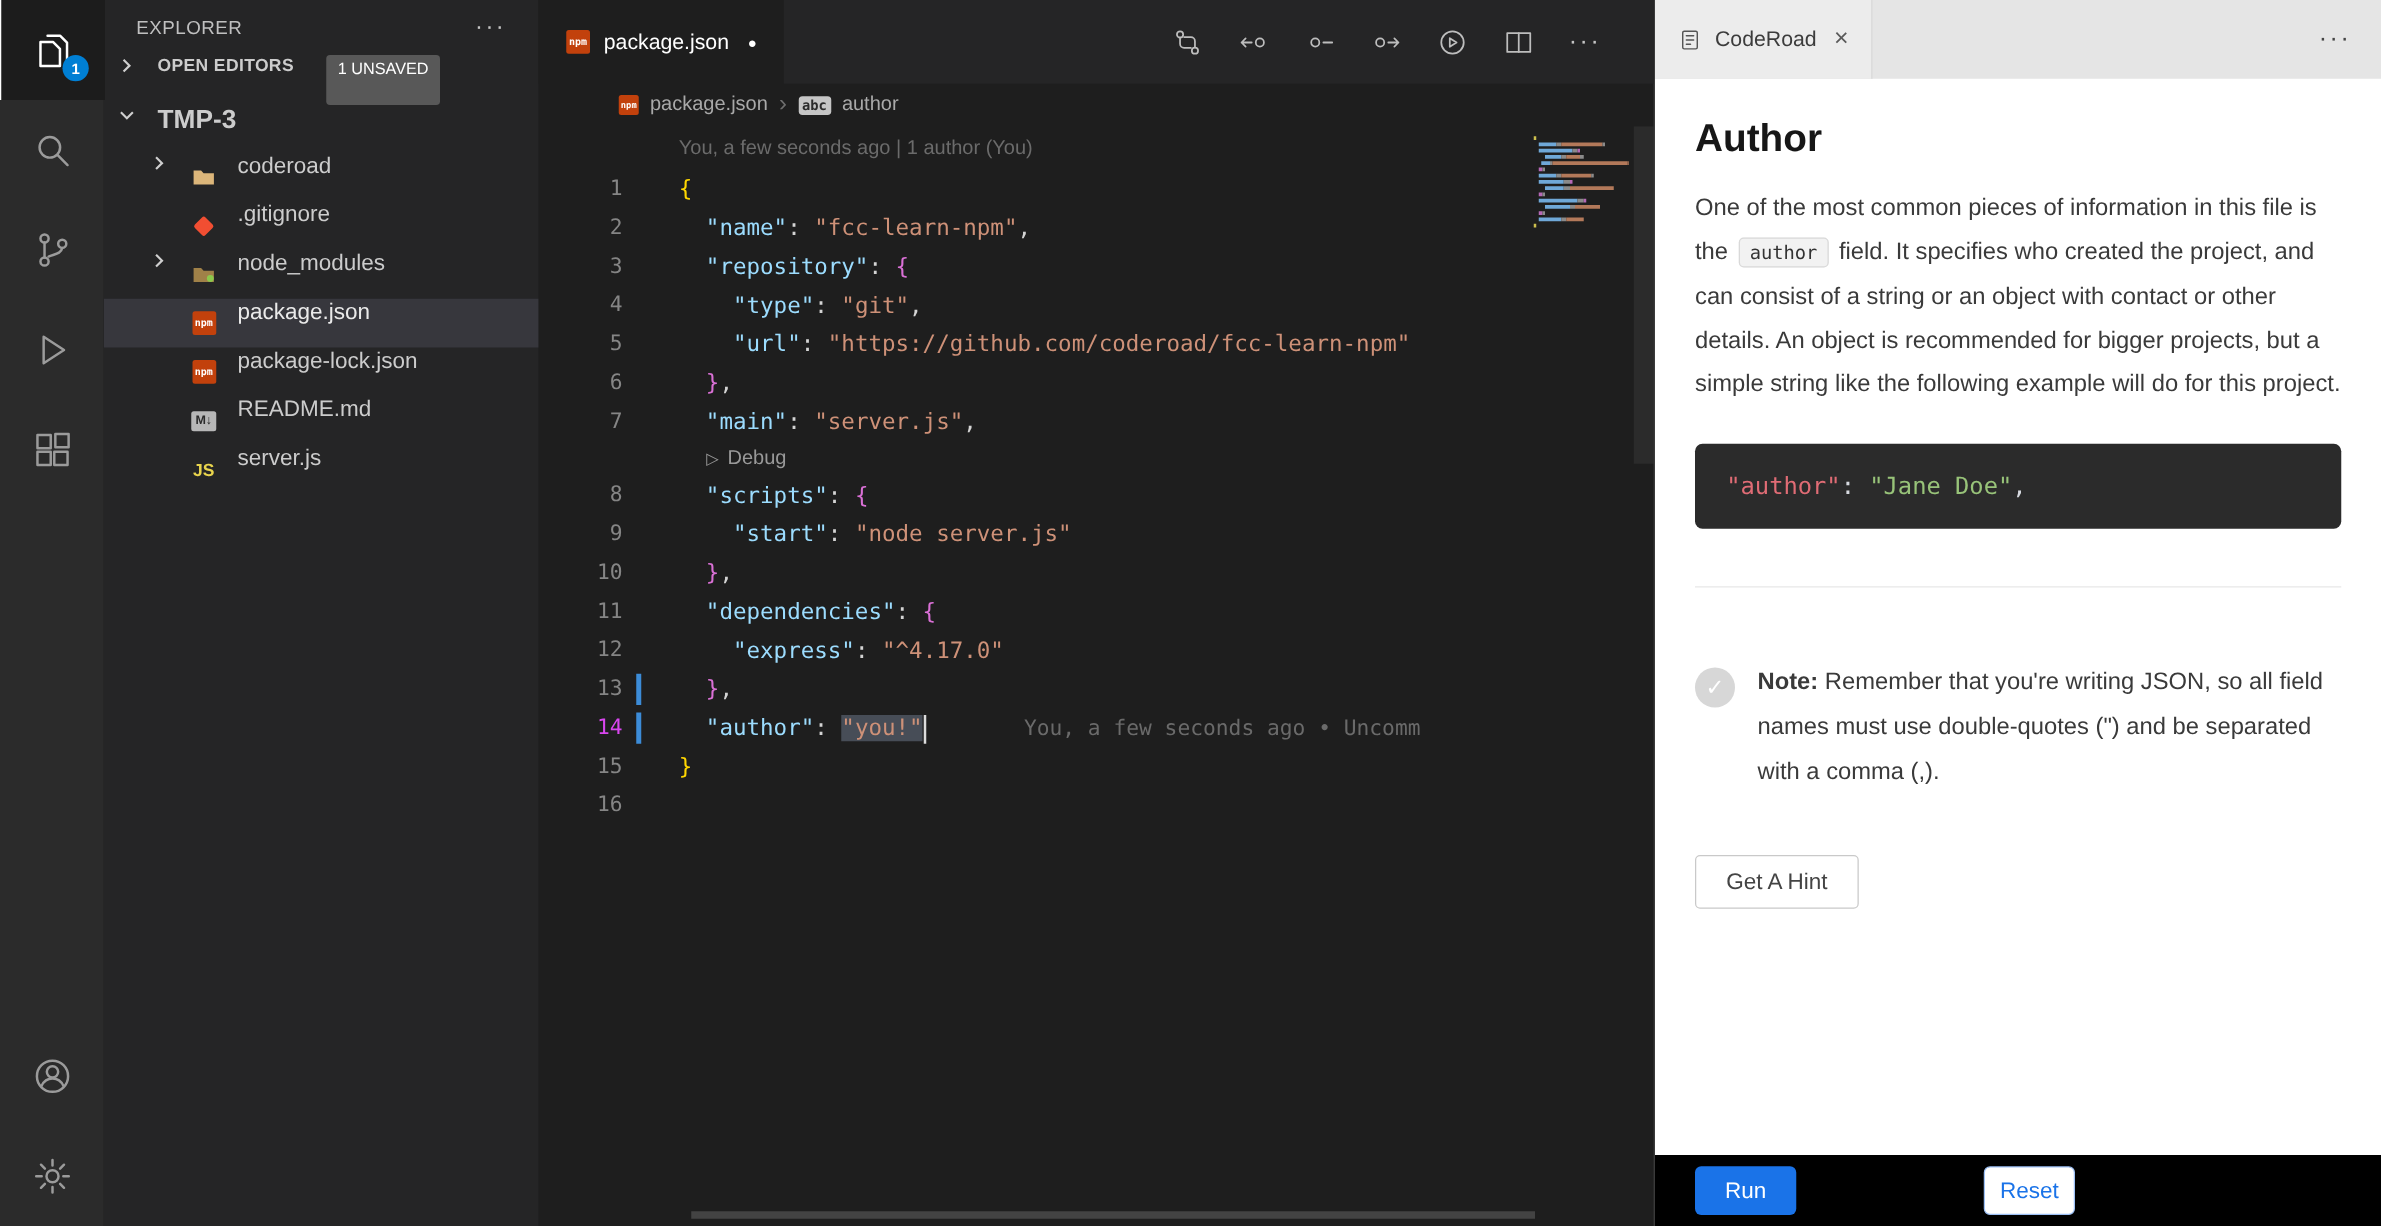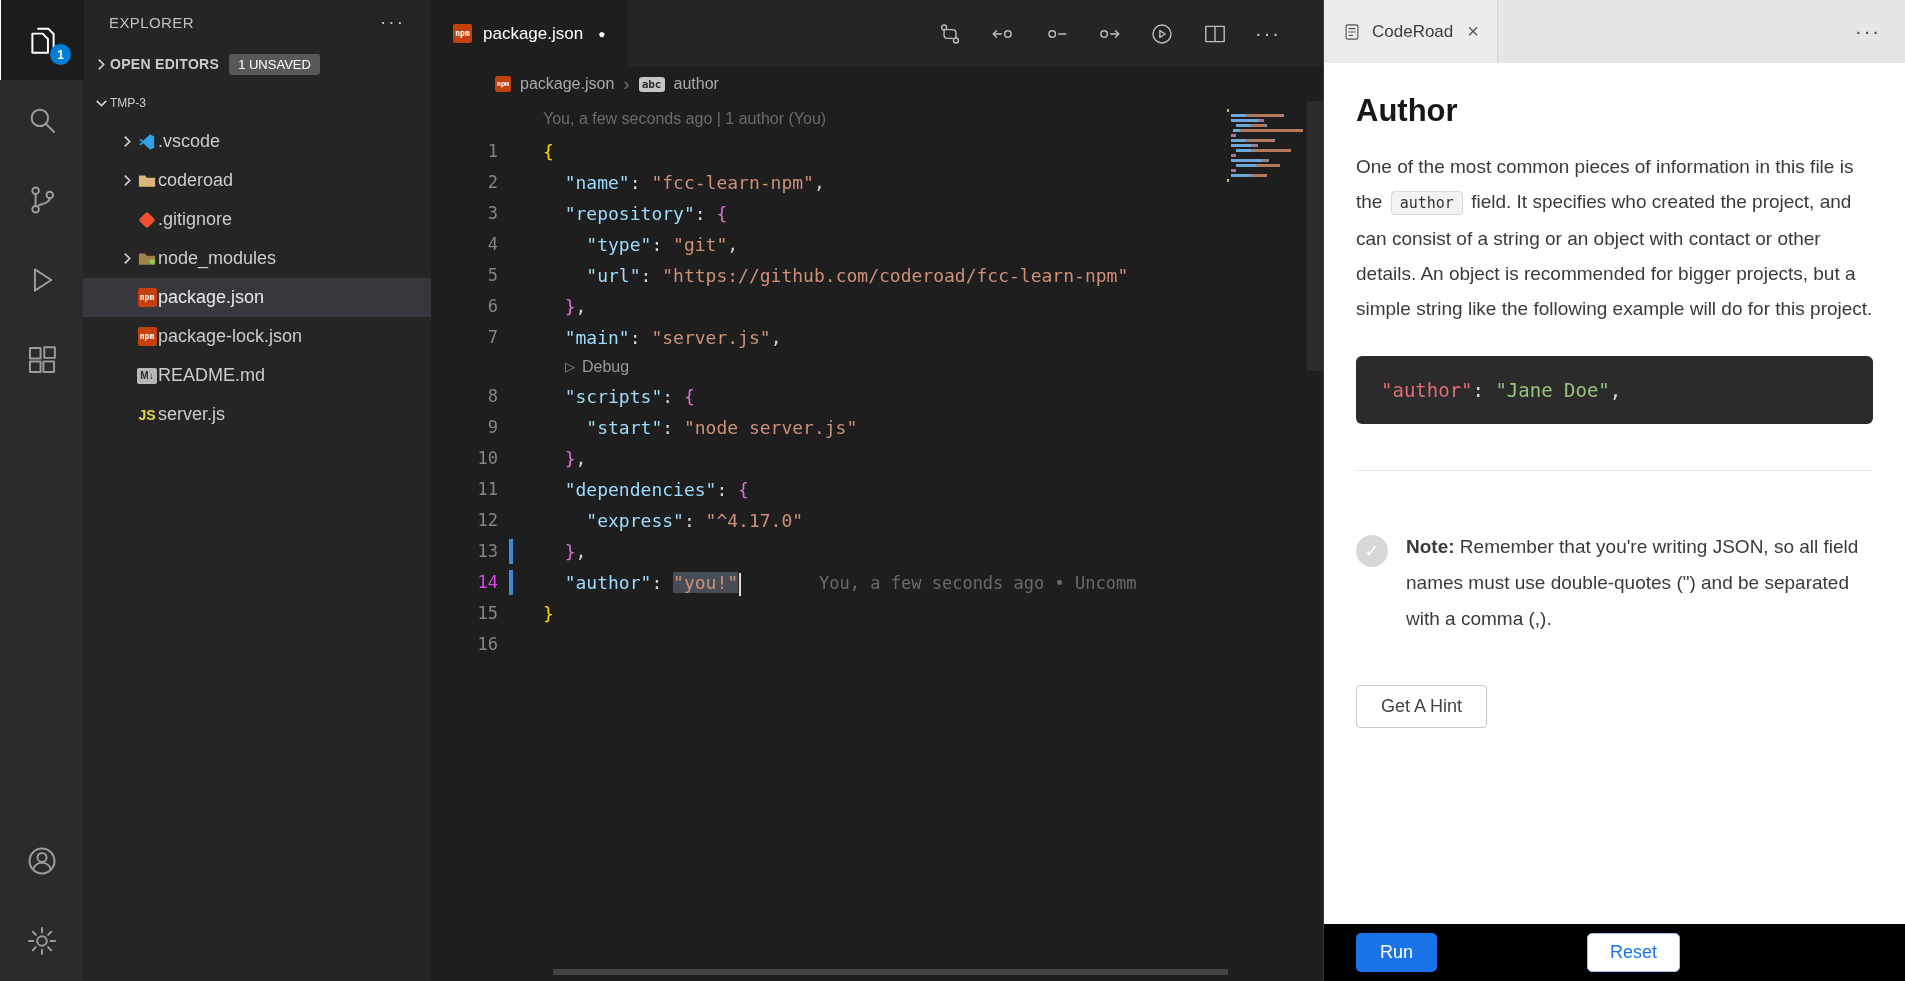--- a/index.html
+++ b/index.html
@@ -11,27 +11,27 @@
   .ab-item{width:100%;height:80px;display:flex;align-items:center;justify-content:center;position:relative;cursor:pointer}
   .ab-item svg{width:34px;height:34px;stroke:currentColor;fill:none;stroke-width:1.4;stroke-linecap:round;stroke-linejoin:round}
   .ab-item.active{color:#ffffff;background:#1c1c1c;border-left:2px solid #fff}
   .ab-badge{position:absolute;right:13px;bottom:15px;min-width:21px;height:21px;border-radius:50%;background:#007fd4;color:#fff;font-size:12px;font-weight:bold;display:flex;align-items:center;justify-content:center}
   .ab-spacer{flex:1}
 
   
   .sidebar{width:348px;flex:0 0 348px;background:#252526;color:#cccccc;overflow:hidden}
   .sb-title{height:44px;display:flex;align-items:center;padding:0 26px;font-size:15px;color:#c0c0c0;letter-spacing:.4px}
   .more{margin-left:auto;font-size:19px;letter-spacing:2px;color:#c5c5c5;cursor:pointer}
-  .sb-row{height:39px;display:flex;align-items:center;gap:0;padding:0 10px;font-size:18px;cursor:pointer;white-space:nowrap}
+  .sb-row{height:39px;display:flex;gap:16px;padding:0 10px;font-size:18px;cursor:pointer;white-space:nowrap}
   .chev{width:17px;height:17px;flex:0 0 17px;color:#cfcfcf}
   .chev.down{transform:rotate(90deg)}
   .oe-row{height:40px}
   .oe-label{font-size:14px;font-weight:bold;letter-spacing:.3px;color:#cccccc}
   .oe-badge{margin-left:10px;background:#585858;color:#fff;font-size:13px;padding:3px 9px;border-radius:3px}
-  .root-row{height:38px;font-weight:normal;font-size:12px}
+  .root-row{height:38px;font-weight:bold;font-size:21px}
   .file-row{padding-left:36px}
   .file-row.selected{background:#37373d;color:#eaeaea}
   .icon-slot{width:22px;flex:0 0 22px;display:flex;align-items:center;justify-content:center}
   .fi{display:inline-flex;align-items:center;justify-content:center}
   .npm-fi{width:19px;height:19px;flex:0 0 19px;background:#c2410c;color:#fff;font:bold 8px "DejaVu Sans Mono",monospace;border-radius:2px}
   .js-fi{color:#e8d44d;font-weight:bold;font-size:14px}
   .md-fi{background:#b7b7b7;color:#2b2b2b;font-size:10px;font-weight:bold;border-radius:2px;width:20px;height:16px}
   .git-diamond{width:12px;height:12px;background:#f14e32;transform:rotate(45deg);border-radius:2px;display:block}
 
   
@@ -88,21 +88,21 @@
   .codeblock{margin-top:30px;background:#2b2b2b;border-radius:6px;padding:23px 25px;font-family:"DejaVu Sans Mono",monospace;font-size:19px}
   .cb-red{color:#e06c75}.cb-green{color:#98c379}.cb-pl{color:#d7dae0}
   .cr-divider{border:none;border-top:1px solid #e7e7e7;margin:46px 0 58px}
   .task{display:flex;gap:18px}
   .check{width:32px;height:32px;flex:0 0 32px;border-radius:50%;background:#d7d7d7;color:#fff;display:flex;align-items:center;justify-content:center;font-size:18px;margin-top:6px;cursor:pointer}
   .task-text{font-size:19px;line-height:36px;color:#3a3a3a;max-width:460px}
   .task-text p{margin:0}
   .hint-btn{margin-top:48px;background:#fff;border:1px solid #c9c9c9;border-radius:4px;padding:10px 24px;font-size:18px;color:#444;cursor:pointer;font-family:inherit}
   .cr-footer{height:57px;flex:0 0 57px;background:#000;display:flex;align-items:center;padding:0 32px}
   .run-btn{background:#1a73e8;color:#fff;border:none;border-radius:5px;padding:9px 24px;font-size:18px;cursor:pointer;font-family:inherit}
-  .reset-btn{margin-left:150px;background:#fff;color:#1a73e8;border:1px solid #9dc0f5;border-radius:5px;padding:8px 22px;font-size:18px;cursor:pointer;font-family:inherit}
+  .reset-btn{margin-left:150px;background:#fff;color:#1a73e8;border:1px solid #9dc0f5;border-radius:5px;padding:8px 12px;font-size:18px;cursor:pointer;font-family:inherit}
 </style>
 </head>
 <body>
 
 <div class="app">
 
   <nav class="activity-bar">
     <div class="ab-item active">
       <svg viewBox="0 0 24 24">
           <path d="M8.5 4h7.2l3.8 3.8V18"></path>
@@ -166,31 +166,20 @@
       <span class="oe-label">OPEN EDITORS</span>
       <span class="oe-badge">1 UNSAVED</span>
     </div>
     <div class="sb-row root-row">
       <svg class="chev down" viewBox="0 0 16 16">
           <path d="M5.5 3.5L10 8l-4.5 4.5" fill="none" stroke="currentColor" stroke-width="1.6"></path>
         </svg>
       <span>TMP-3</span>
     </div>
     <div>
-        <div class="sb-row file-row">
-    <svg class="chev" viewBox="0 0 16 16">
-            <path d="M5.5 3.5L10 8l-4.5 4.5" fill="none" stroke="currentColor" stroke-width="1.6"></path>
-          </svg>
-    <span class="icon-slot">
-            <svg viewBox="0 0 16 16" width="18" height="18">
-              <path d="M10.8 1.2L4.6 6.9 2.2 5.1 1 5.9l2.8 2.1L1 10.1l1.2.8 2.4-1.8 6.2 5.7 3.6-1.8V3z" fill="#30a3e6"></path>
-            </svg>
-          </span>
-    <span class="fname">.vscode</span>
-  </div>
         <div class="sb-row file-row">
     <svg class="chev" viewBox="0 0 16 16">
             <path d="M5.5 3.5L10 8l-4.5 4.5" fill="none" stroke="currentColor" stroke-width="1.6"></path>
           </svg>
     <span class="icon-slot">
             <svg viewBox="0 0 16 16" width="20" height="20">
               <path d="M1.5 3.5h4.8l1.6 1.8h6.6v7.2H1.5z" fill="#dcb67a"></path>
             </svg>
           </span>
     <span class="fname">coderoad</span>

